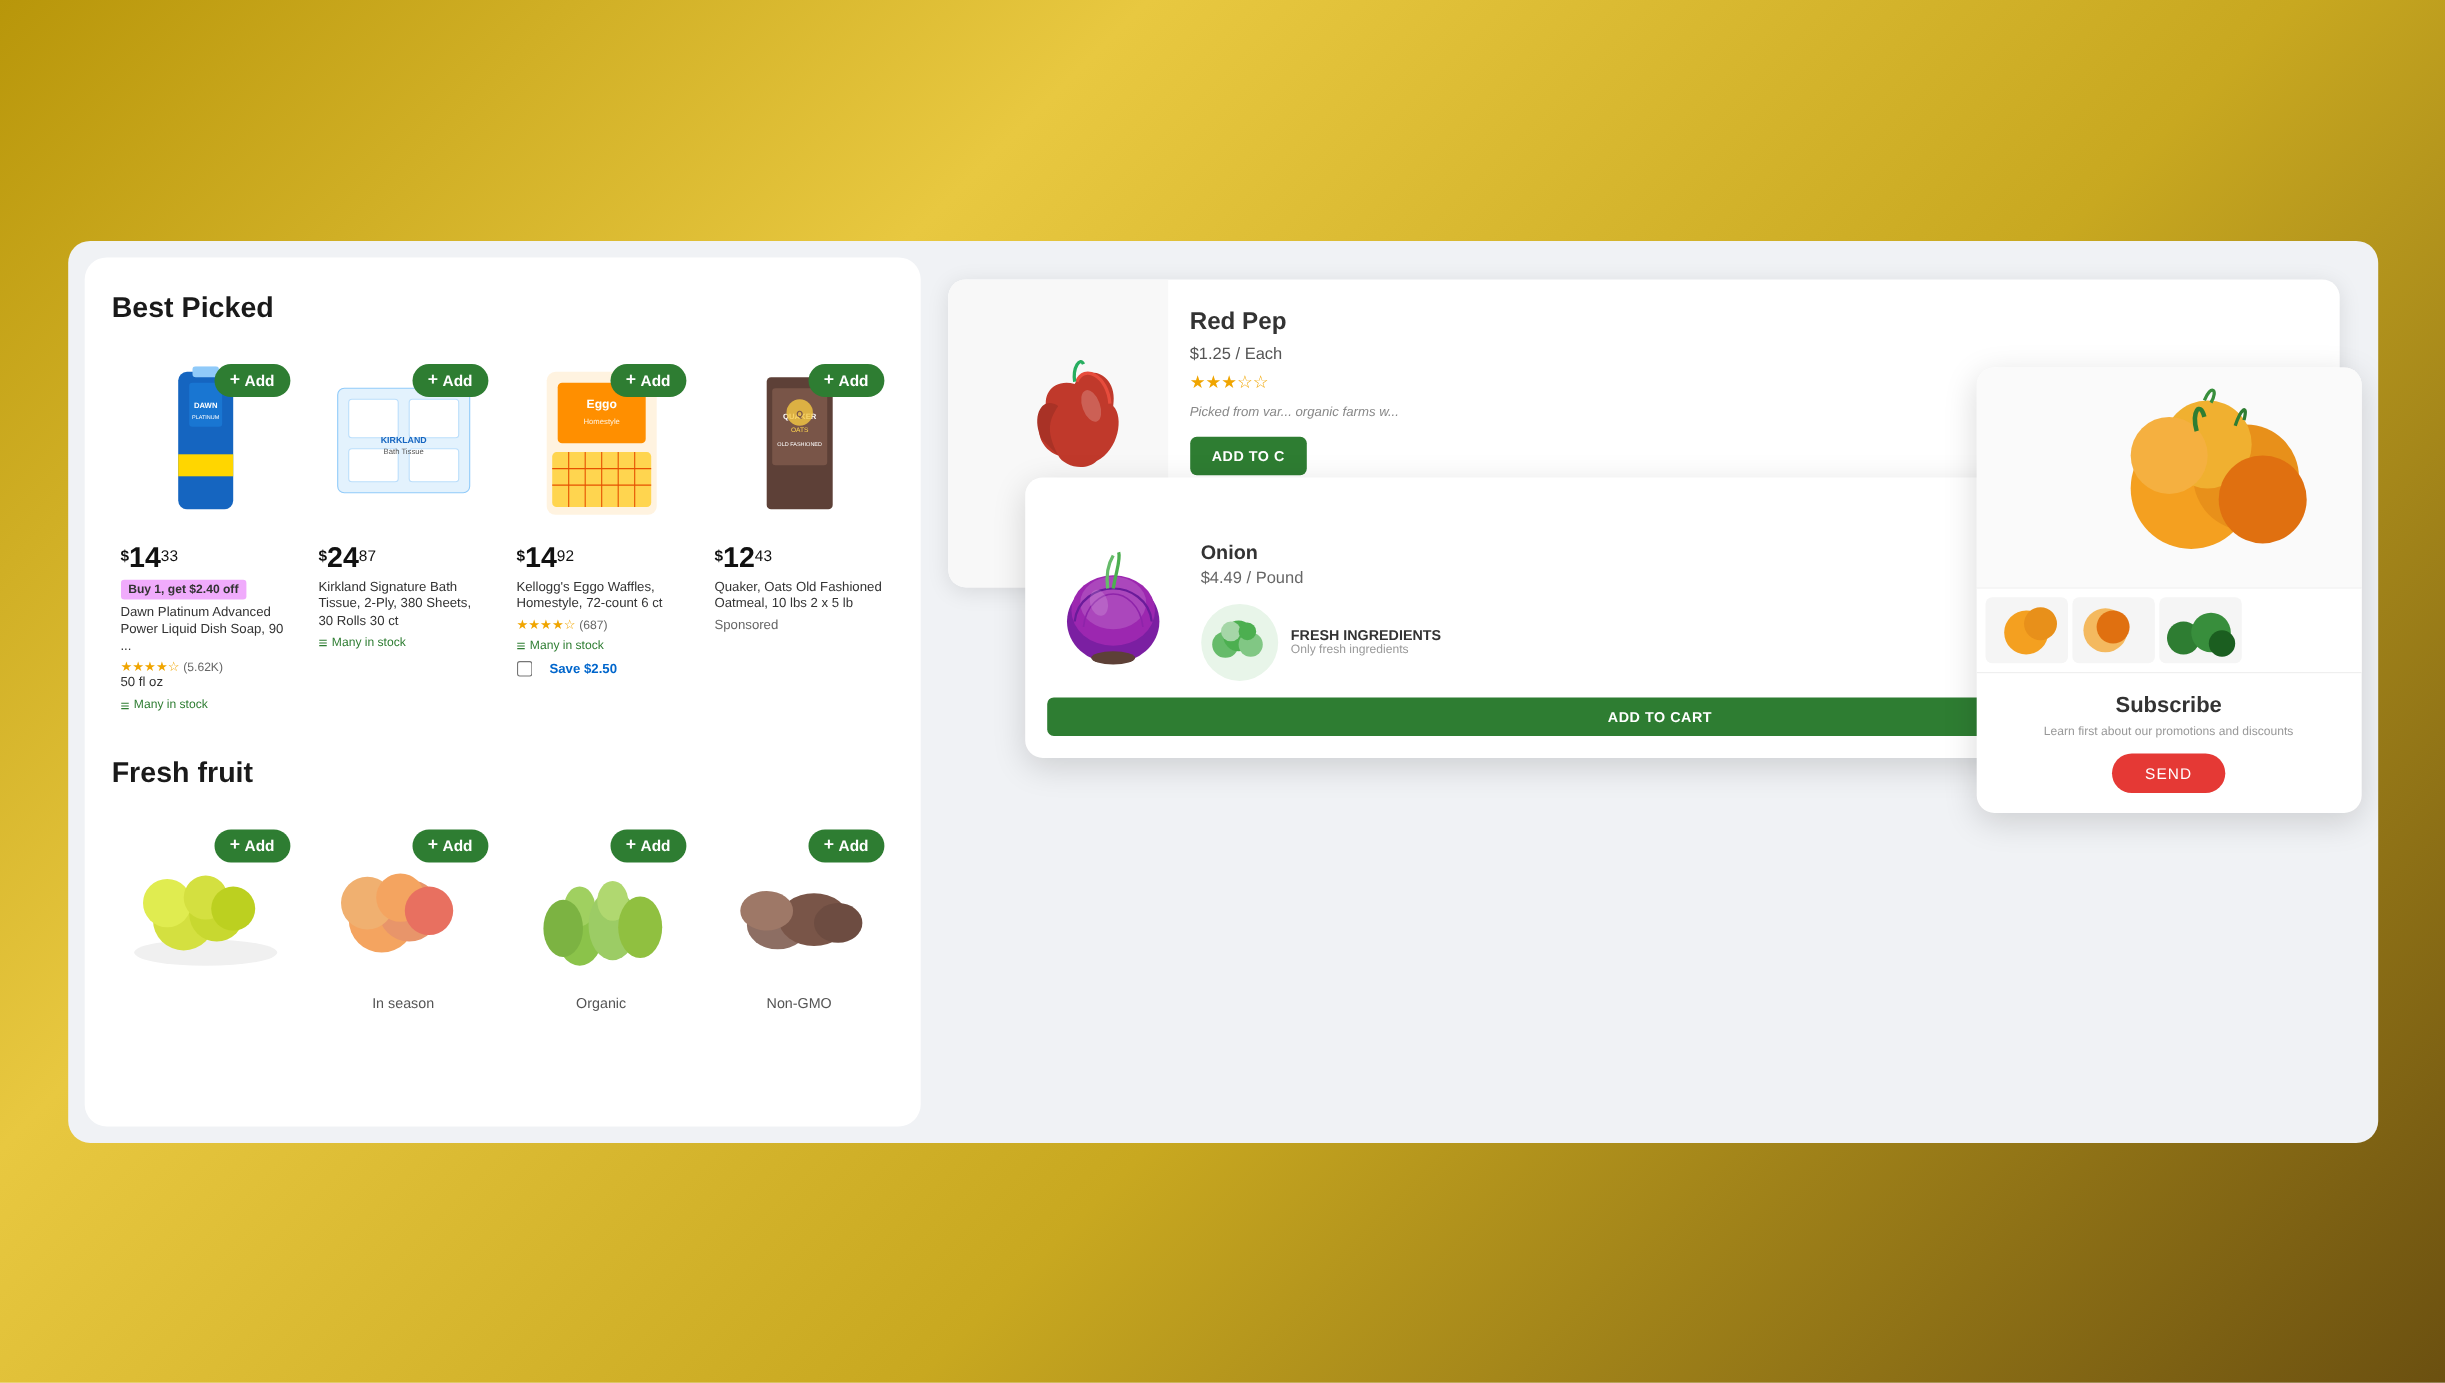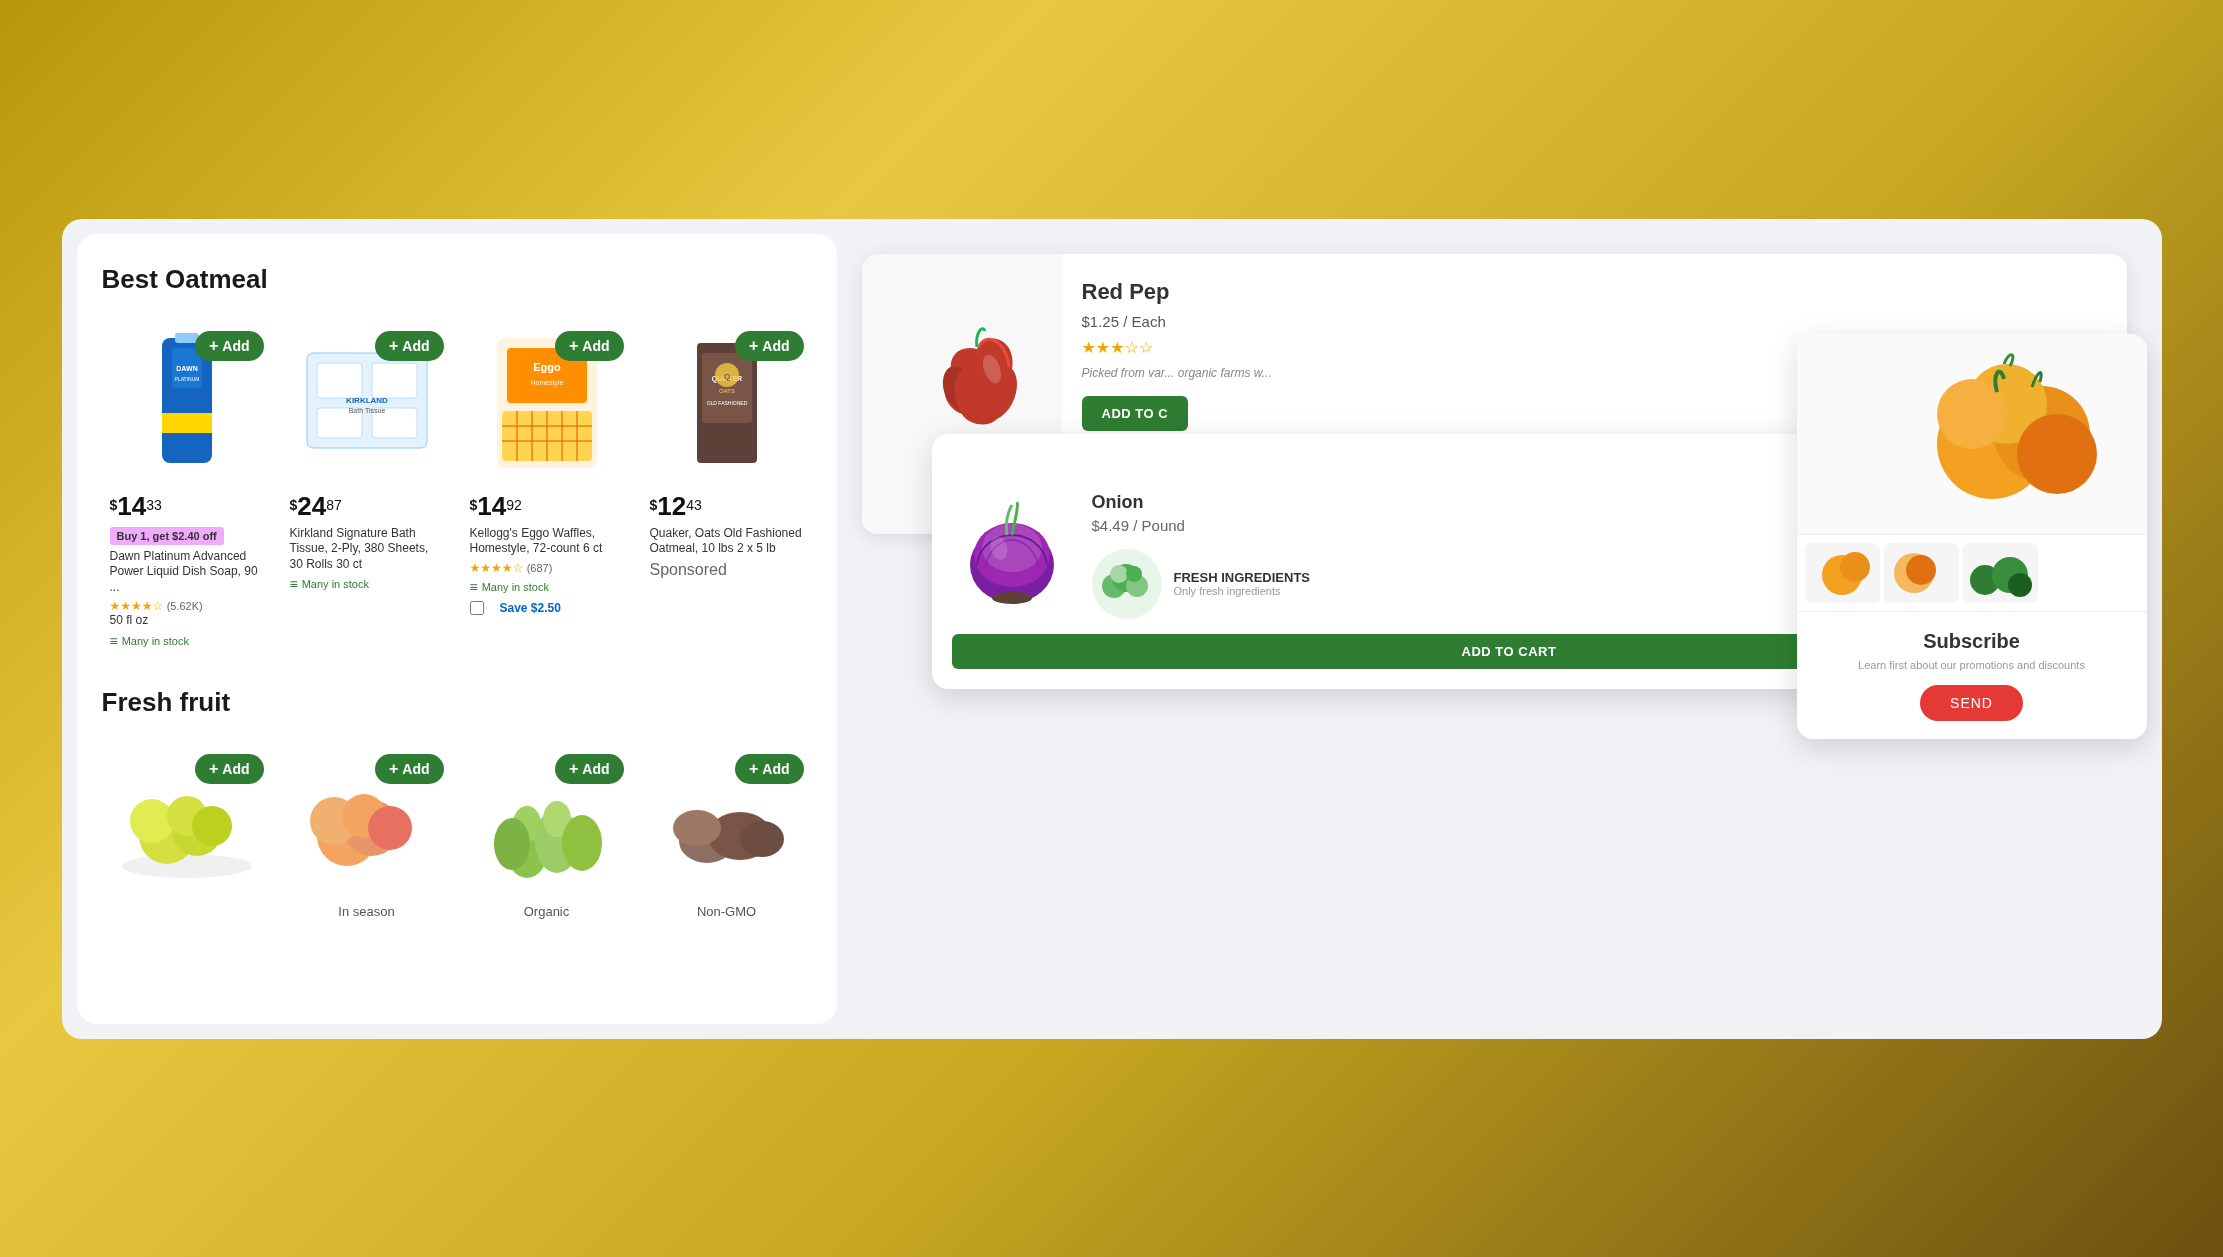--- a/index.html
+++ b/index.html
@@ -113,21 +113,21 @@
     }
     .stock-badge::before { content: '≡'; color: #2e7d32; font-size: 14px; }
     .save-checkbox {
       display: flex;
       align-items: center;
       gap: 16px;
       margin-top: 6px;
     }
     .save-checkbox input { width: 14px; height: 14px; }
     .save-label { color: #0066cc; font-size: 12px; font-weight: bold; }
-    .sponsored { color: #666; font-size: 16px; margin-top: 4px; }
+    .sponsored { color: #666; font-size: 12px; margin-top: 4px; }
 
     
     .fresh-fruit-grid {
       display: grid;
       grid-template-columns: repeat(4, 1fr);
       gap: 10px;
     }
     .fruit-card {
       position: relative;
       text-align: center;
@@ -335,21 +335,21 @@
       letter-spacing: 1px;
     }
   </style>
 </head>
 <body>
 
 <div class="main-container">
 
   <div class="left-panel">
 
-    <h2 class="section-title">Best Oatmeal</h2>
+    <h2 class="section-title">Best Picked</h2>
 
     <div class="products-grid">
 
       <div class="product-card">
         <div class="product-img-wrapper">
           <svg width="80" height="140" viewBox="0 0 80 140">
             <rect x="15" y="5" width="50" height="125" rx="8" fill="#1565c0"></rect>
             <rect x="15" y="80" width="50" height="20" fill="#ffd600"></rect>
             <rect x="25" y="15" width="30" height="40" rx="3" fill="#1976d2"></rect>
             <text x="40" y="38" text-anchor="middle" fill="white" font-size="7" font-weight="bold">DAWN</text>

